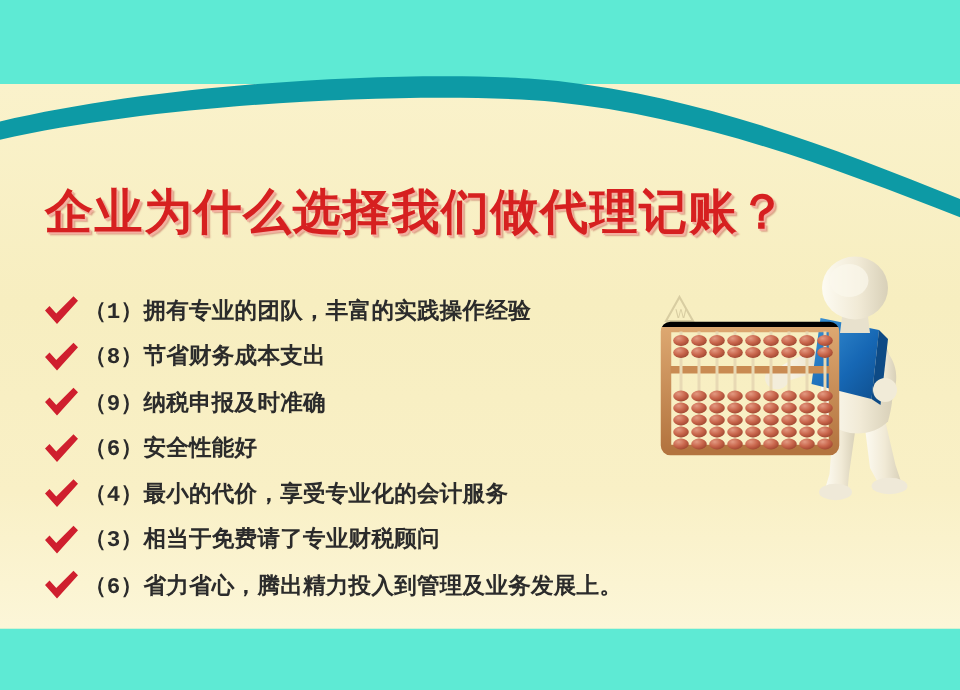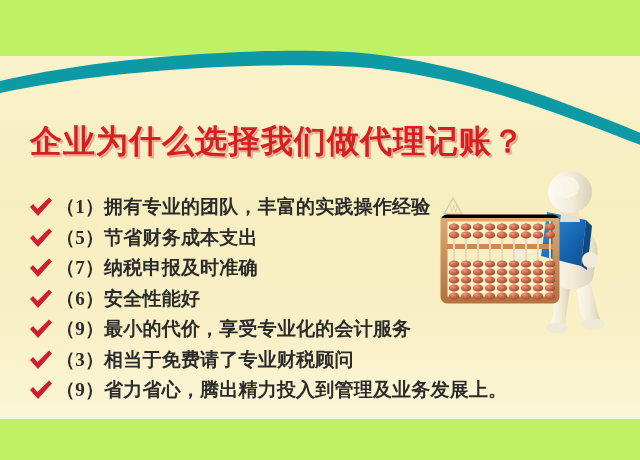--- a/index.html
+++ b/index.html
@@ -7,21 +7,21 @@
     padding: 0;
     background: #ffffff;
   }
   body {
     font-family: "DejaVu Sans", "Liberation Sans", sans-serif;
   }
   #poster {
     position: relative;
     width: 640px;
     height: 460px;
-    background: #bef264;
+    background: #5eead4;
     overflow: hidden;
   }
   
   #cream-panel {
     position: absolute;
     left: 0;
     top: 56px;
     width: 640px;
     height: 363px;
     background: #f8f0c4;
@@ -62,26 +62,26 @@
     align-items: center;
     height: 30.5px;
   }
   .check-icon {
     flex: 0 0 auto;
     width: 26px;
     height: 24px;
     margin-right: 2px;
   }
   .bullet-text {
-    font-size: 19px;
+    font-size: 15px;
     color: #2b2b2b;
     font-weight: bold;
     letter-spacing: .2px;
     white-space: nowrap;
-    font-family: Liberation Serif, serif;
+    font-family: Liberation Mono, monospace;
   }
   
   #illustration {
     position: absolute;
     left: 440px;
     top: 160px;
     width: 200px;
     height: 185px;
   }
   #watermark {
@@ -113,56 +113,56 @@
       <svg class="check-icon" viewBox="0 0 26 24">
         <path d="M2 12 L5 9 L9.5 14 L21 2.5 L24 5.5 L10 21 Z" fill="#cf1f2e"></path>
       </svg>
       <span class="bullet-text">（1）拥有专业的团队，丰富的实践操作经验</span>
     </div>
 
     <div class="bullet-row">
       <svg class="check-icon" viewBox="0 0 26 24">
         <path d="M2 12 L5 9 L9.5 14 L21 2.5 L24 5.5 L10 21 Z" fill="#cf1f2e"></path>
       </svg>
-      <span class="bullet-text">（5）节省财务成本支出</span>
-    </div>
-
-    <div class="bullet-row">
-      <svg class="check-icon" viewBox="0 0 26 24">
-        <path d="M2 12 L5 9 L9.5 14 L21 2.5 L24 5.5 L10 21 Z" fill="#cf1f2e"></path>
-      </svg>
-      <span class="bullet-text">（7）纳税申报及时准确</span>
+      <span class="bullet-text">（8）节省财务成本支出</span>
+    </div>
+
+    <div class="bullet-row">
+      <svg class="check-icon" viewBox="0 0 26 24">
+        <path d="M2 12 L5 9 L9.5 14 L21 2.5 L24 5.5 L10 21 Z" fill="#cf1f2e"></path>
+      </svg>
+      <span class="bullet-text">（9）纳税申报及时准确</span>
     </div>
 
     <div class="bullet-row">
       <svg class="check-icon" viewBox="0 0 26 24">
         <path d="M2 12 L5 9 L9.5 14 L21 2.5 L24 5.5 L10 21 Z" fill="#cf1f2e"></path>
       </svg>
       <span class="bullet-text">（6）安全性能好</span>
     </div>
 
     <div class="bullet-row">
       <svg class="check-icon" viewBox="0 0 26 24">
         <path d="M2 12 L5 9 L9.5 14 L21 2.5 L24 5.5 L10 21 Z" fill="#cf1f2e"></path>
       </svg>
-      <span class="bullet-text">（9）最小的代价，享受专业化的会计服务</span>
+      <span class="bullet-text">（4）最小的代价，享受专业化的会计服务</span>
     </div>
 
     <div class="bullet-row">
       <svg class="check-icon" viewBox="0 0 26 24">
         <path d="M2 12 L5 9 L9.5 14 L21 2.5 L24 5.5 L10 21 Z" fill="#cf1f2e"></path>
       </svg>
       <span class="bullet-text">（3）相当于免费请了专业财税顾问</span>
     </div>
 
     <div class="bullet-row">
       <svg class="check-icon" viewBox="0 0 26 24">
         <path d="M2 12 L5 9 L9.5 14 L21 2.5 L24 5.5 L10 21 Z" fill="#cf1f2e"></path>
       </svg>
-      <span class="bullet-text">（9）省力省心，腾出精力投入到管理及业务发展上。</span>
+      <span class="bullet-text">（6）省力省心，腾出精力投入到管理及业务发展上。</span>
     </div>
 
   </div>
 
   <svg id="watermark" viewBox="0 0 24 22">
     <path d="M11 2 L20 18 L2 18 Z" fill="none" stroke="#8a7a55" stroke-width="1.4"></path>
     <text x="12" y="16" font-size="8" fill="#8a7a55" text-anchor="middle" font-family="DejaVu Sans, sans-serif">W</text>
   </svg>
 
   <svg id="illustration" viewBox="0 0 200 185">

